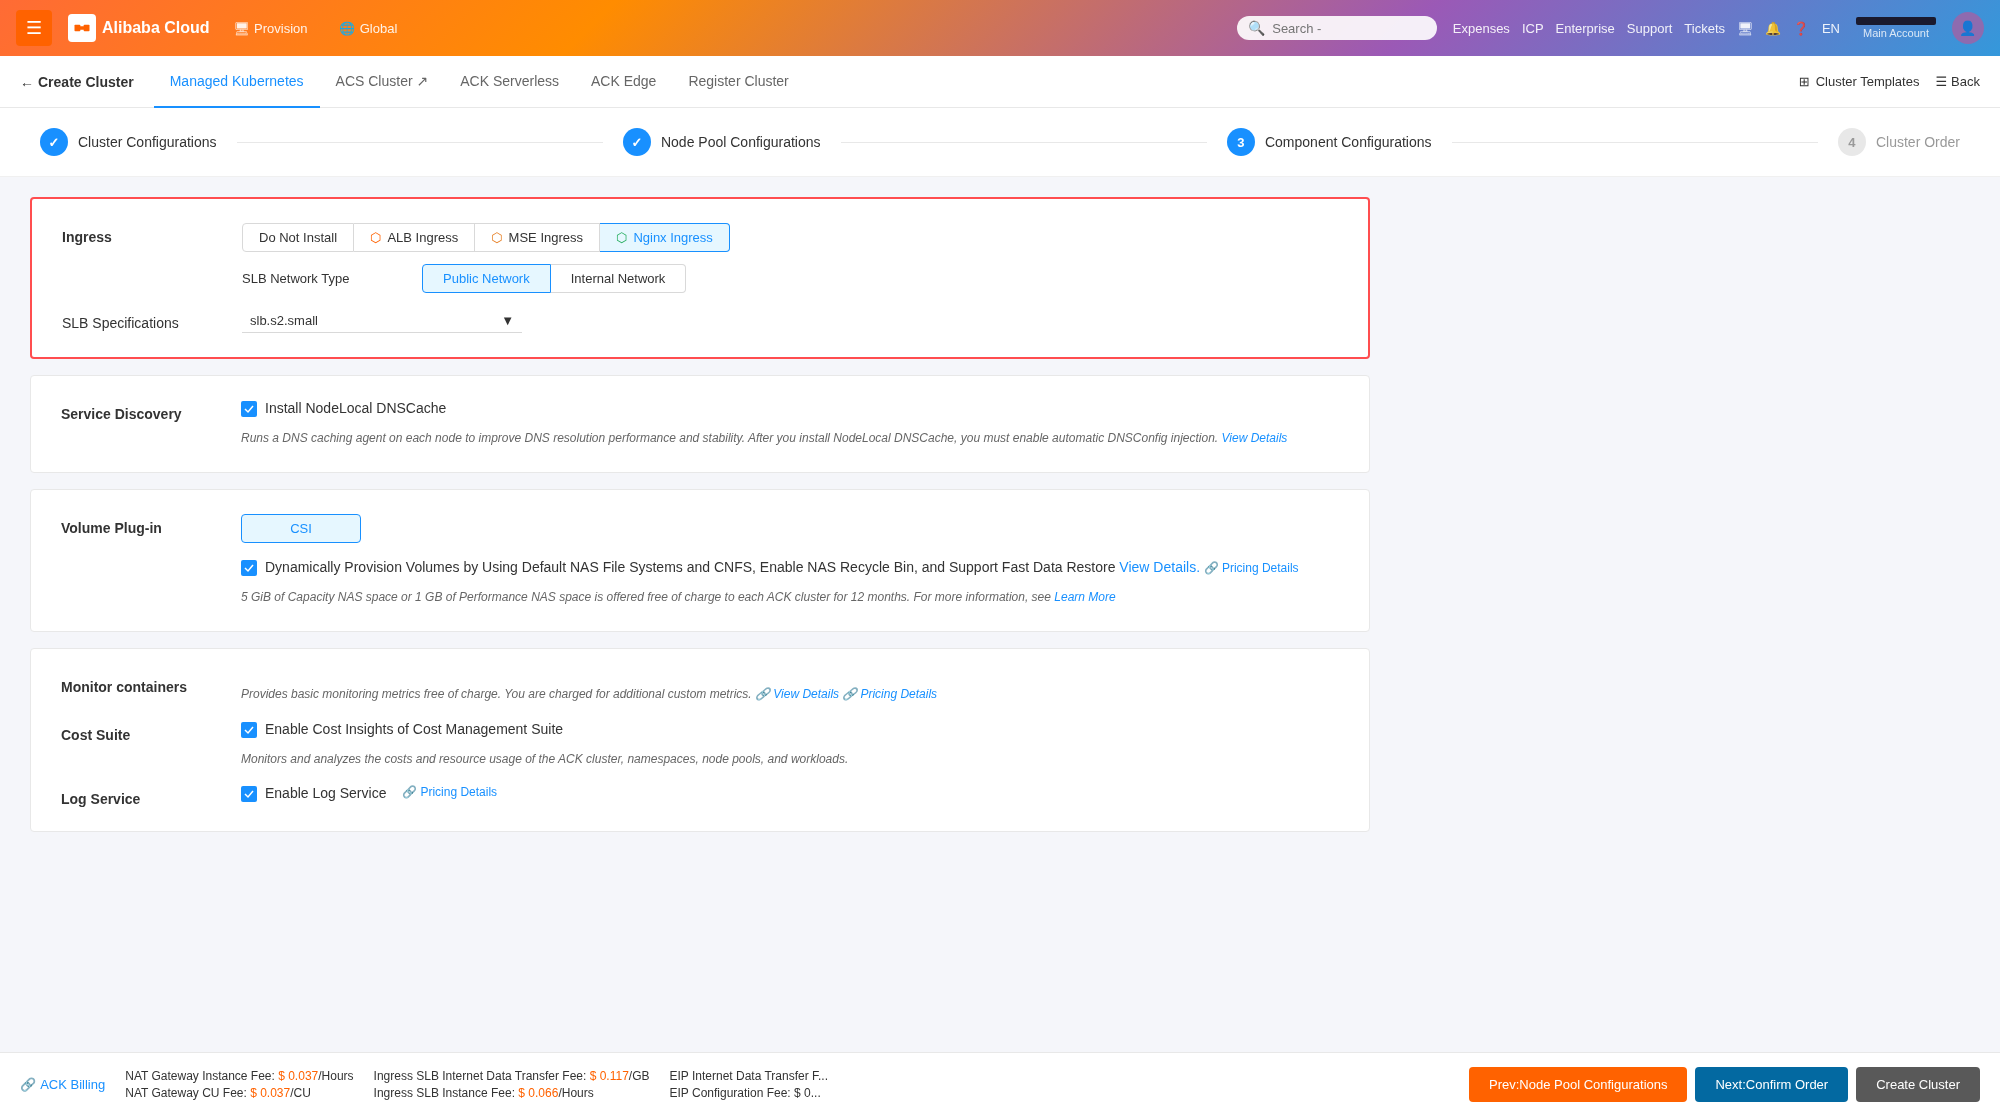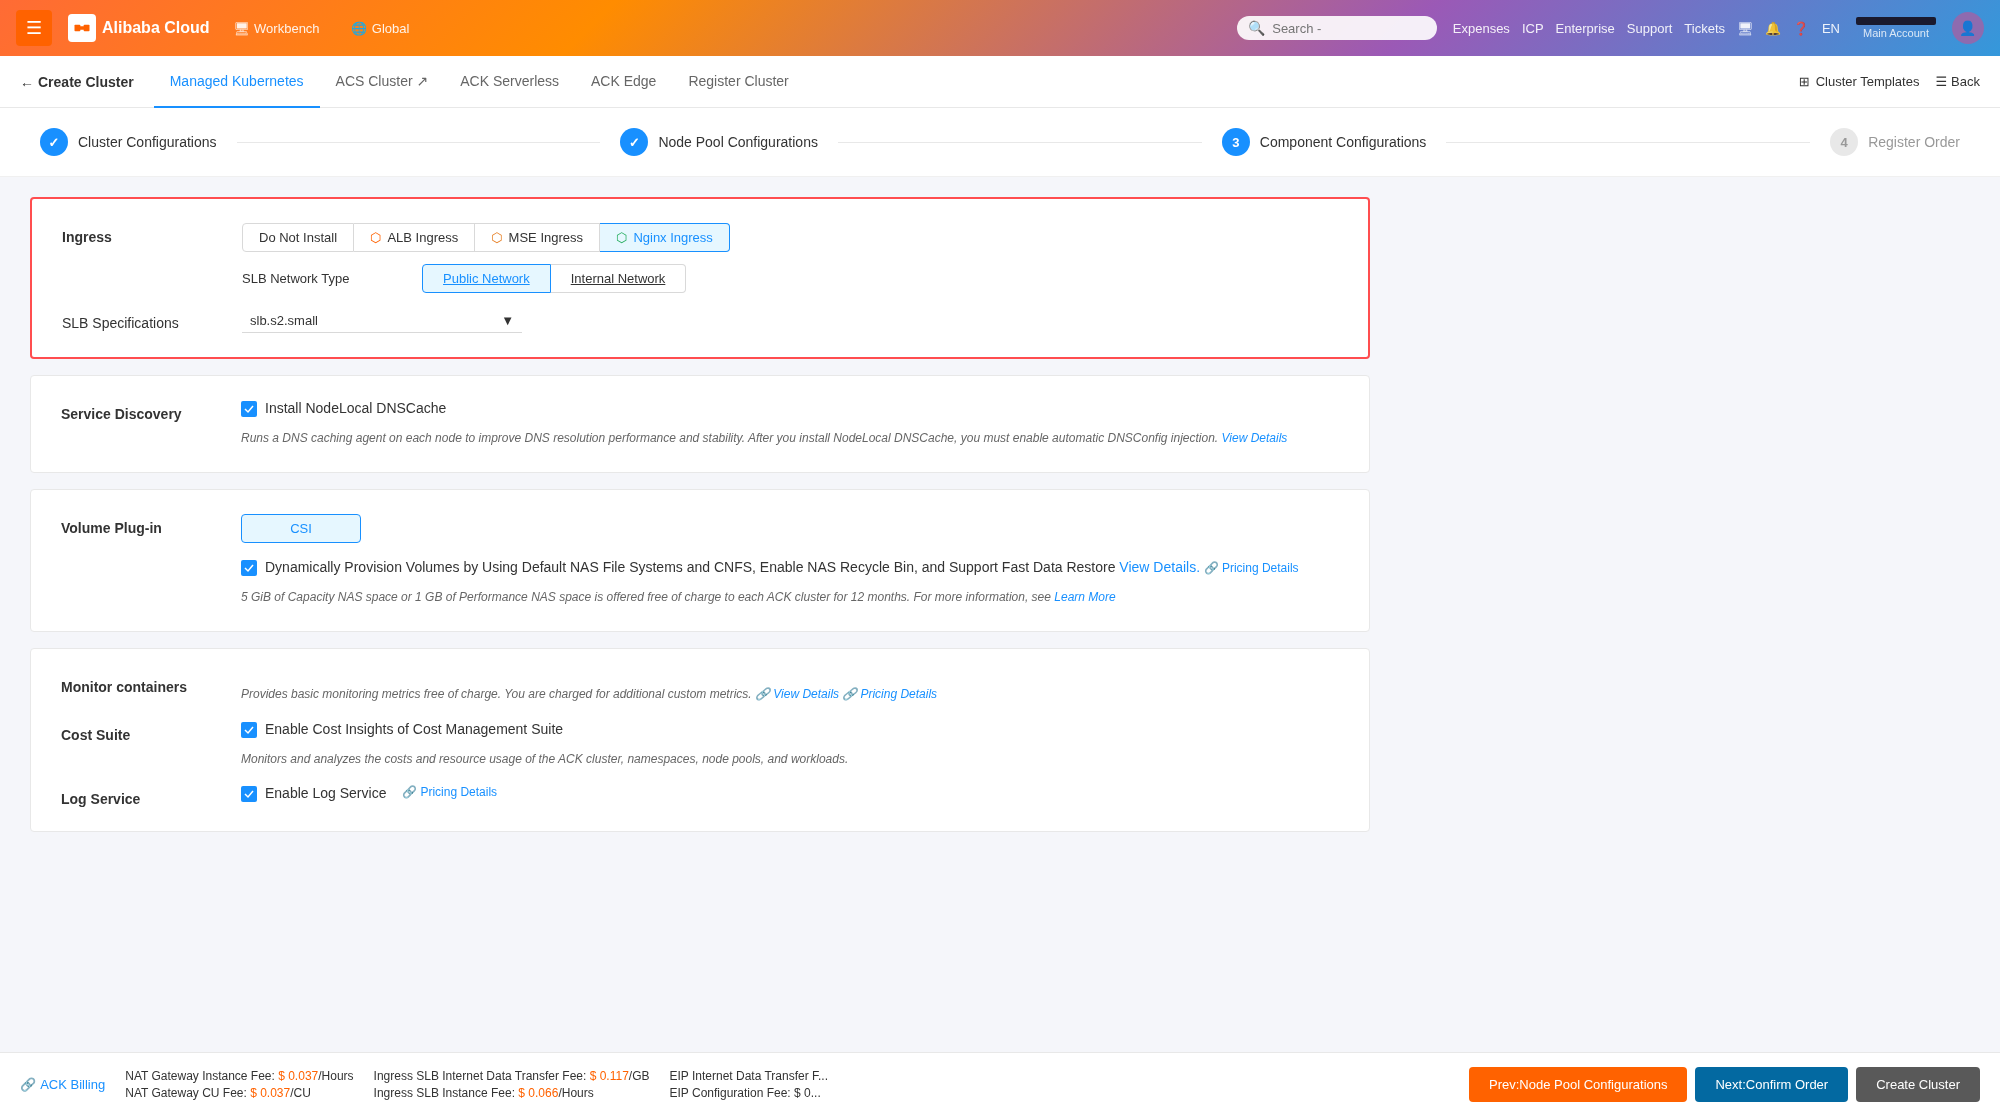--- a/index.html
+++ b/index.html
@@ -92,21 +92,21 @@
     .ingress-btn:last-child { border-radius: 0 4px 4px 0; }
     .ingress-btn:not(:first-child) { border-left: none; }
     .ingress-btn.selected { background: #e6f7ff; border-color: #1890ff; color: #1890ff; }
 
     
     .network-row { display: flex; align-items: center; margin-top: 12px; }
     .network-label { width: 180px; font-size: 13px; color: #333; flex-shrink: 0; }
     .network-btn-group { display: flex; }
     .network-btn {
       padding: 6px 20px; border: 1px solid #d9d9d9; background: white;
-      cursor: pointer; font-size: 13px; color: #333; text-decoration: underline;
+      cursor: pointer; font-size: 13px; color: #333;
     }
     .network-btn:first-child { border-radius: 4px 0 0 4px; }
     .network-btn:last-child { border-radius: 0 4px 4px 0; }
     .network-btn:not(:first-child) { border-left: none; }
     .network-btn.selected { background: #e6f7ff; border-color: #1890ff; color: #1890ff; }
 
     
     .select-input {
       display: flex; align-items: center; border: none; border-bottom: 1px solid #d9d9d9;
       padding: 4px 8px; width: 280px; cursor: pointer; justify-content: space-between;
@@ -153,21 +153,21 @@
       <svg viewBox="0 0 24 24" fill="none">
         <rect x="3" y="8" width="7" height="8" rx="1" fill="#ff6200"></rect>
         <rect x="14" y="8" width="7" height="8" rx="1" fill="#ff6200"></rect>
         <rect x="8" y="10" width="8" height="4" rx="1" fill="#ff6200"></rect>
       </svg>
     </div>
     <span>Alibaba Cloud</span>
   </div>
   <div class="nav-item">
     <span>🖥</span>
-    <span>Workbench</span>
+    <span>Provision</span>
   </div>
   <div class="nav-item">
     <span>🌐</span>
     <span>Global</span>
   </div>
   <div class="nav-sep"></div>
   <div class="search-box">
     <span style="color:#999;">🔍</span>
     <input type="text" placeholder="Search -" style="">
   </div>
@@ -232,21 +232,21 @@
     <span class="step-label done">Node Pool Configurations</span>
   </div>
   <div class="step-connector"></div>
   <div class="step">
     <div class="step-circle active">3</div>
     <span class="step-label">Component Configurations</span>
   </div>
   <div class="step-connector"></div>
   <div class="step">
     <div class="step-circle inactive">4</div>
-    <span class="step-label inactive">Register Order</span>
+    <span class="step-label inactive">Cluster Order</span>
   </div>
 </div>
 
 <div class="main-content">
 
   <div class="section-card highlighted">
     <div class="row">
       <div class="row-label label-bold">Ingress</div>
       <div class="row-content">
         <div class="ingress-btn-group">

